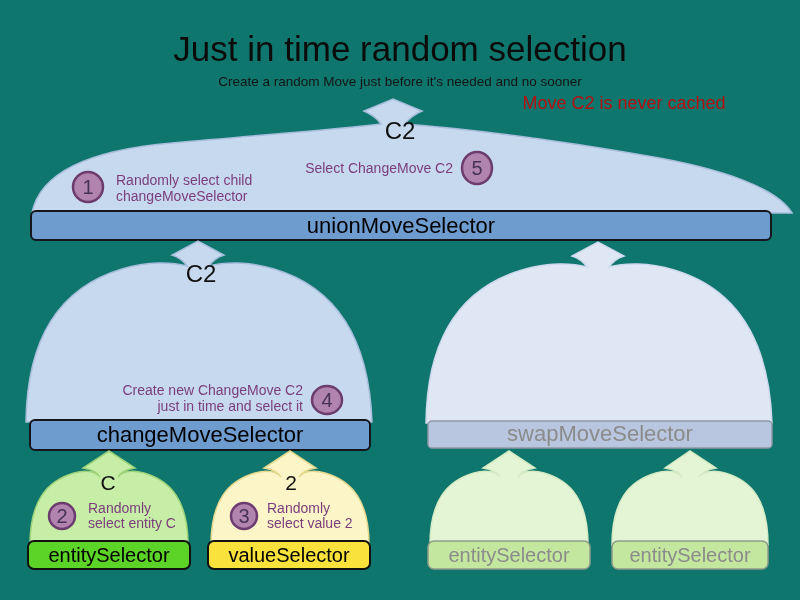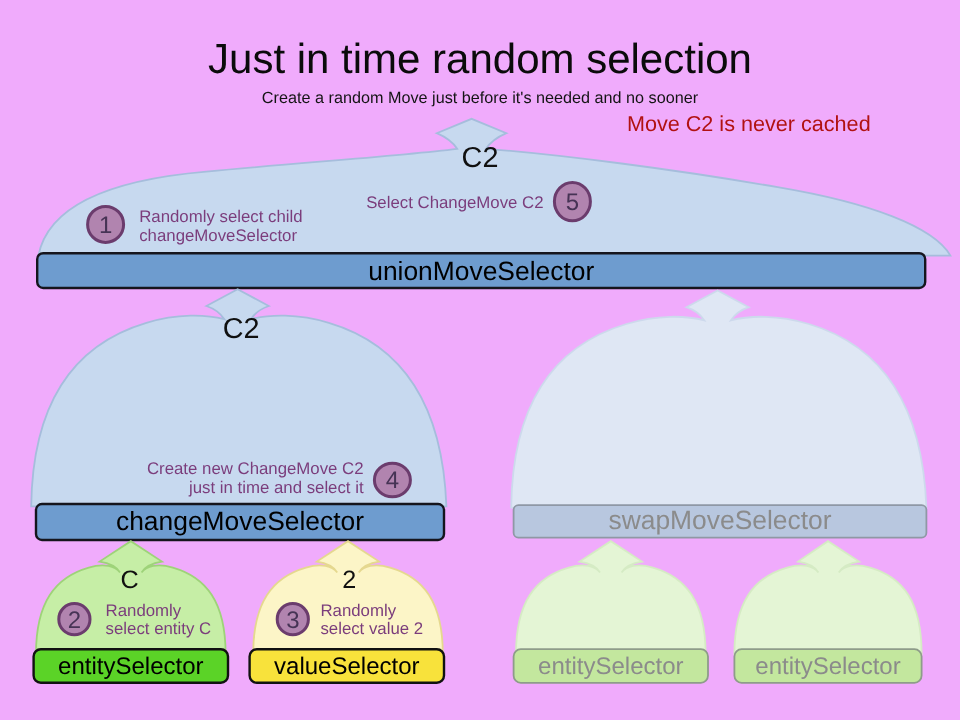--- a/index.html
+++ b/index.html
@@ -2,21 +2,21 @@
 <html><head>
 <meta charset="utf-8">
 <style>
   html, body { margin: 0; padding: 0; background: #ffffff; }
   .canvas {
     position: relative;
     width: 800px;
     height: 600px;
     overflow: hidden;
     font-family: "Liberation Sans", sans-serif;
-    background: #f0abfc;
+    background: #0f766e;
   }
   svg text { font-family: "Liberation Sans", sans-serif; }
   .title       { font-size: 35px; fill: #0b0b0b; }
   .subtitle    { font-size: 13.5px; fill: #141414; }
   .red-note    { font-size: 18px; }
   .flow-label  { font-size: 24px; fill: #101010; }
   .flow-label-sm { font-size: 21px; fill: #101010; }
   .bar-label   { font-size: 22px; fill: #000000; }
   .bar-label-bottom { font-size: 20px; fill: #000000; }
   .bar-label-faded  { fill: #8b8b8b !important; }

